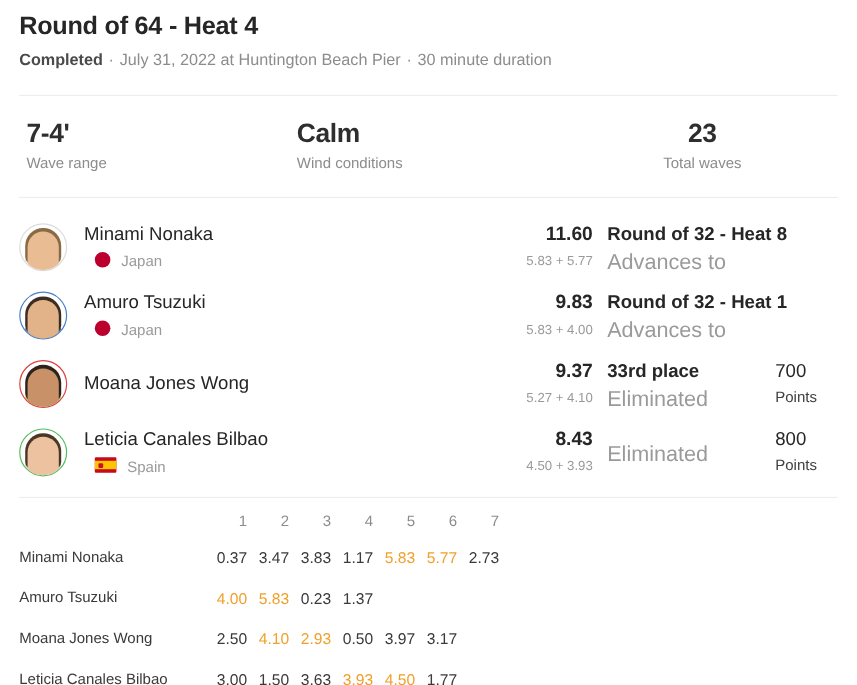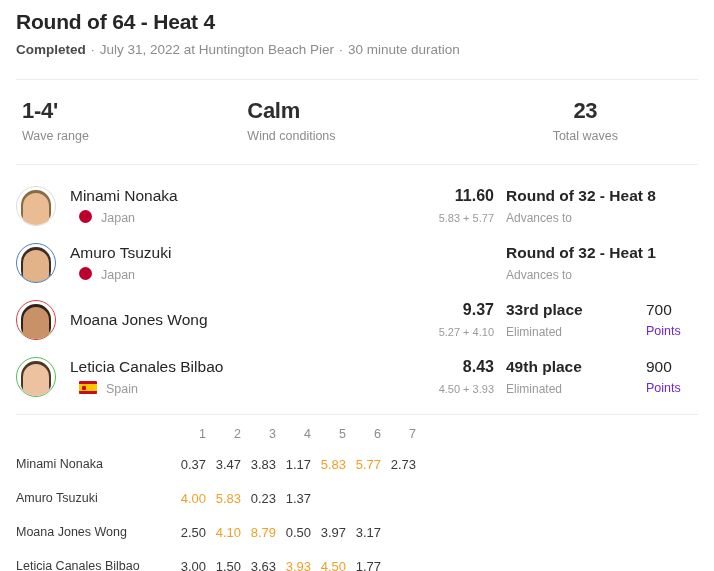--- a/index.html
+++ b/index.html
@@ -203,39 +203,39 @@
     text-align: left;
   }
   .status-main {
     font-size: 15.5px;
     font-weight: bold;
     color: #262626;
     line-height: 21px;
     white-space: nowrap;
   }
   .status-sub {
-    font-size: 12px;
+    font-size: 18px;
     color: #9a9a9a;
     line-height: 18px;
     margin-top: 3px;
   }
 
   .points-col {
     width: 52px;
     flex: 0 0 52px;
     text-align: left;
   }
   .points-val {
     font-size: 15.5px;
     color: #262626;
     line-height: 21px;
   }
   .points-label {
     font-size: 12.5px;
-    color: #6d28d9;
+    color: #404040;
     line-height: 18px;
     margin-top: 2px;
   }
 
   
   .rule-2 { margin-top: 9px; }
   .waves { width: 682px; padding-top: 6px; }
   .waves table { border-collapse: collapse; width: 400px; table-layout: fixed; }
   .waves col.name-col { width: 155px; }
   .waves col.w { width: 35px; }
@@ -273,21 +273,21 @@
     <div class="heat-title">Round of 64 - Heat 4</div>
     <div class="heat-meta">
       <span class="status">Completed</span><span class="dot-sep"> · </span><span>July 31, 2022 at Huntington Beach Pier</span><span class="dot-sep"> · </span><span>30 minute duration</span>
     </div>
   </div>
 
   <hr class="rule rule-1">
 
   <div class="conditions">
     <div class="cond-cell c0">
-      <div class="cond-value">1-4'</div>
+      <div class="cond-value">7-4'</div>
       <div class="cond-label">Wave range</div>
     </div>
     <div class="cond-cell c1">
       <div class="cond-value">Calm</div>
       <div class="cond-label">Wind conditions</div>
     </div>
     <div class="cond-cell c2">
       <div class="cond-value">23</div>
       <div class="cond-label">Total waves</div>
     </div>
@@ -329,20 +329,24 @@
         <div class="body" style="background:#3f5f86"></div>
         <div class="hair" style="background:#3b2d22"></div>
         <div class="face" style="background:#e2b389"></div>
       </div>
       <div class="surfer-ident">
         <div class="surfer-name">Amuro Tsuzuki</div>
         <div class="surfer-country">
           <span class="flag jp"></span>
           <span class="country-label">Japan</span>
         </div>
+      </div>
+      <div class="score-col">
+        <div class="score-total">9.83</div>
+        <div class="score-breakdown">5.83 + 4.00</div>
       </div>
       <div class="status-col">
         <div class="status-main">Round of 32 - Heat 1</div>
         <div class="status-sub">Advances to</div>
       </div>
       <div class="points-col">
         <div class="points-val"></div>
         <div class="points-label"></div>
       </div>
     </div>
@@ -384,25 +388,24 @@
               <span class="seal"></span>
           </span>
           <span class="country-label">Spain</span>
         </div>
       </div>
       <div class="score-col">
         <div class="score-total">8.43</div>
         <div class="score-breakdown">4.50 + 3.93</div>
       </div>
       <div class="status-col">
-        <div class="status-main">49th place</div>
         <div class="status-sub">Eliminated</div>
       </div>
       <div class="points-col">
-        <div class="points-val">900</div>
+        <div class="points-val">800</div>
         <div class="points-label">Points</div>
       </div>
     </div>
 
   </div>
 
   <hr class="rule rule-2">
 
   <div class="waves">
     <table>
@@ -446,21 +449,21 @@
           <td>0.23</td>
           <td>1.37</td>
           <td></td>
           <td></td>
           <td></td>
         </tr>
         <tr>
           <td class="surf-name">Moana Jones Wong</td>
           <td>2.50</td>
           <td class="counted">4.10</td>
-          <td class="counted">8.79</td>
+          <td class="counted">2.93</td>
           <td>0.50</td>
           <td>3.97</td>
           <td>3.17</td>
           <td></td>
         </tr>
         <tr>
           <td class="surf-name">Leticia Canales Bilbao</td>
           <td>3.00</td>
           <td>1.50</td>
           <td>3.63</td>

